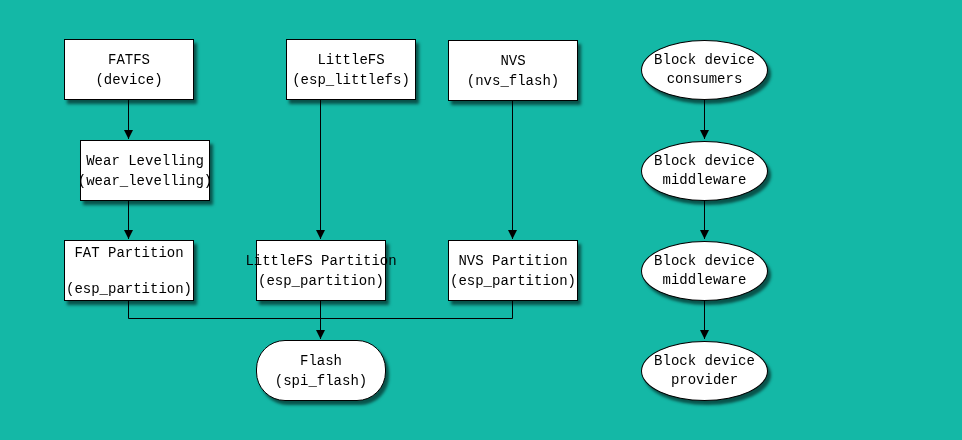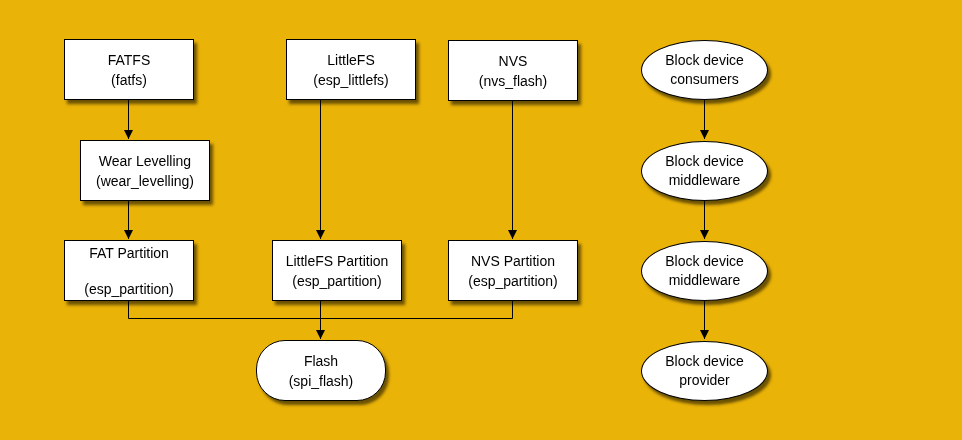--- a/index.html
+++ b/index.html
@@ -4,22 +4,22 @@
 <style>
   html, body {
     margin: 0;
     padding: 0;
     background: #ffffff;
   }
   .canvas {
     position: relative;
     width: 962px;
     height: 440px;
-    background: #eab308;
-    font-family: Liberation Sans, sans-serif;
+    background: #14b8a6;
+    font-family: Liberation Mono, monospace;
     color: #000000;
     overflow: hidden;
   }
   .connector-layer {
     position: absolute;
     left: 0;
     top: 0;
     width: 962px;
     height: 440px;
   }
@@ -74,36 +74,36 @@
     <polyline points="128.5,301 128.5,318.5 512.5,318.5 512.5,301" fill="none" stroke="#000000" stroke-width="1"></polyline>
     <line x1="320.5" y1="301" x2="320.5" y2="339" stroke="#000000" stroke-width="1" marker-end="url(#arrow)"></line>
 
     <line x1="704.5" y1="100" x2="704.5" y2="139" stroke="#000000" stroke-width="1" marker-end="url(#arrow)"></line>
     <line x1="704.5" y1="201" x2="704.5" y2="239" stroke="#000000" stroke-width="1" marker-end="url(#arrow)"></line>
     <line x1="704.5" y1="301" x2="704.5" y2="339" stroke="#000000" stroke-width="1" marker-end="url(#arrow)"></line>
   </svg>
 
   <div class="node box" style="left:64px; top:39px;">
     <div class="t">FATFS</div>
-    <div class="t">(fatfs)</div>
+    <div class="t">(device)</div>
   </div>
   <div class="node box" style="left:80px; top:140px;">
     <div class="t">Wear Levelling</div>
     <div class="t">(wear_levelling)</div>
   </div>
   <div class="node box" style="left:64px; top:240px;gap:16px;">
     <div class="t">FAT Partition</div>
     <div class="t">(esp_partition)</div>
   </div>
 
   <div class="node box" style="left:256px; top:39px;margin-left:30px;">
     <div class="t">LittleFS</div>
     <div class="t">(esp_littlefs)</div>
   </div>
-  <div class="node box" style="left:272px; top:240px;">
+  <div class="node box" style="left:256px; top:240px;">
     <div class="t">LittleFS Partition</div>
     <div class="t">(esp_partition)</div>
   </div>
 
   <div class="node box" style="left:448px; top:40px;align-items:center;">
     <div class="t">NVS</div>
     <div class="t">(nvs_flash)</div>
   </div>
   <div class="node box" style="left:448px; top:240px;">
     <div class="t">NVS Partition</div>

